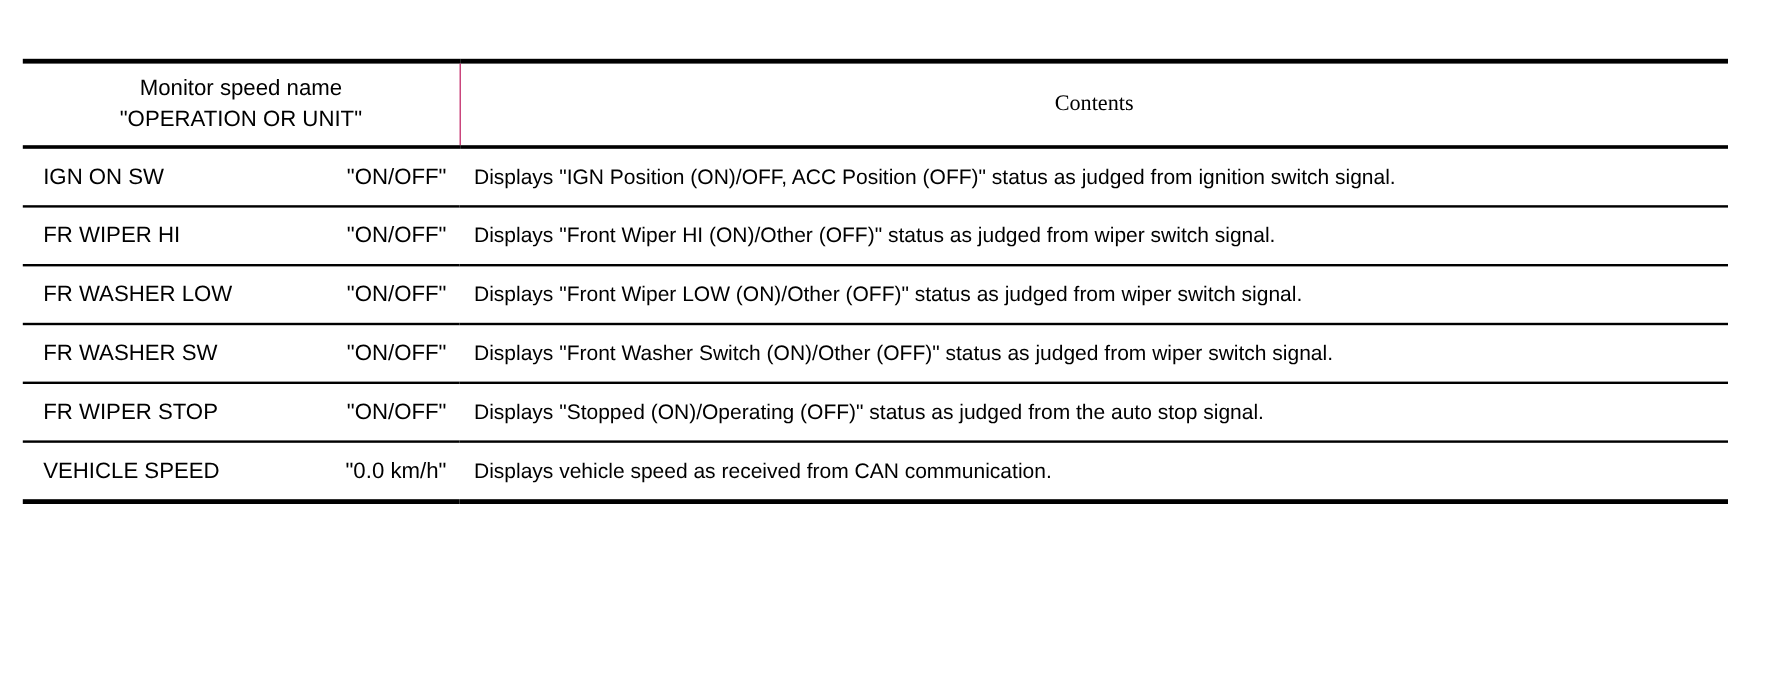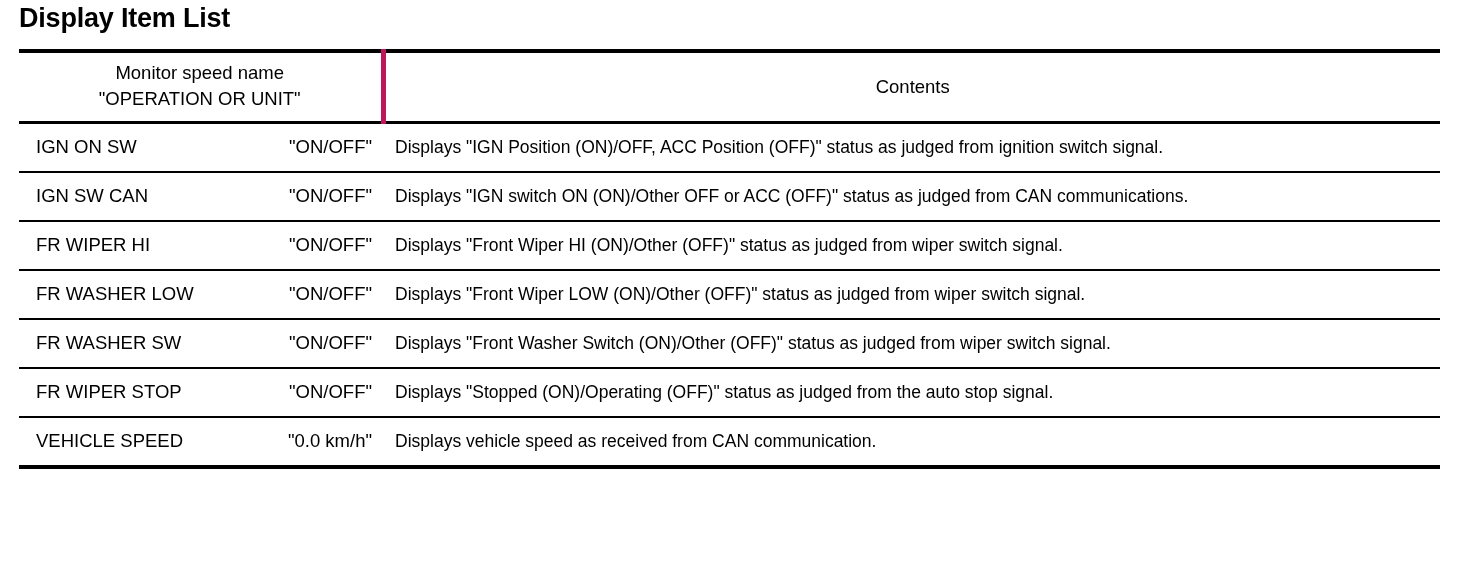--- a/index.html
+++ b/index.html
@@ -51,21 +51,22 @@
     padding: 0;
   }
   table.item-table tr.body-row > td {
     border-bottom: 2px solid #000;
     padding: 0;
   }
   table.item-table tr.body-row.last-row > td {
     border-bottom: 4px solid #000;
   }
   table.item-table .col-div {
-    border-left: 5px solid #be185d;
+    border-left: 1px solid #be185d;
+    font-family: Liberation Serif, serif;
   }
 
   th.head-name {
     text-align: center;
     vertical-align: middle;
     font-weight: normal;
     font-size: 18.5px;
     line-height: 26px;
     height: 58px;
     padding: 4px 0 6px 0 !important;
@@ -110,21 +111,20 @@
   }
   td.cell-contents.two-line {
     line-height: 26px;
   }
 </style>
 </head>
 <body>
 
 <div class="page">
 
-  <div class="page-title">Display Item List</div>
 
   <div class="table-wrap">
     <table class="item-table">
       <colgroup>
         <col class="c-name">
         <col class="c-contents">
       </colgroup>
       <thead>
         <tr class="head-row">
           <th class="head-name">
@@ -139,29 +139,20 @@
         <tr class="body-row">
           <td class="cell-name">
             <div class="name-inner">
               <span class="item-label">IGN ON SW</span>
               <span class="item-unit">"ON/OFF"</span>
             </div>
           </td>
           <td class="cell-contents">Displays "IGN Position (ON)/OFF, ACC Position (OFF)" status as judged from ignition switch signal.</td>
         </tr>
 
-        <tr class="body-row">
-          <td class="cell-name">
-            <div class="name-inner">
-              <span class="item-label">IGN SW CAN</span>
-              <span class="item-unit">"ON/OFF"</span>
-            </div>
-          </td>
-          <td class="cell-contents two-line">Displays "IGN switch ON (ON)/Other OFF or ACC (OFF)" status as judged from CAN communications.</td>
-        </tr>
 
         <tr class="body-row">
           <td class="cell-name">
             <div class="name-inner">
               <span class="item-label">FR WIPER HI</span>
               <span class="item-unit">"ON/OFF"</span>
             </div>
           </td>
           <td class="cell-contents">Displays "Front Wiper HI (ON)/Other (OFF)" status as judged from wiper switch signal.</td>
         </tr>

